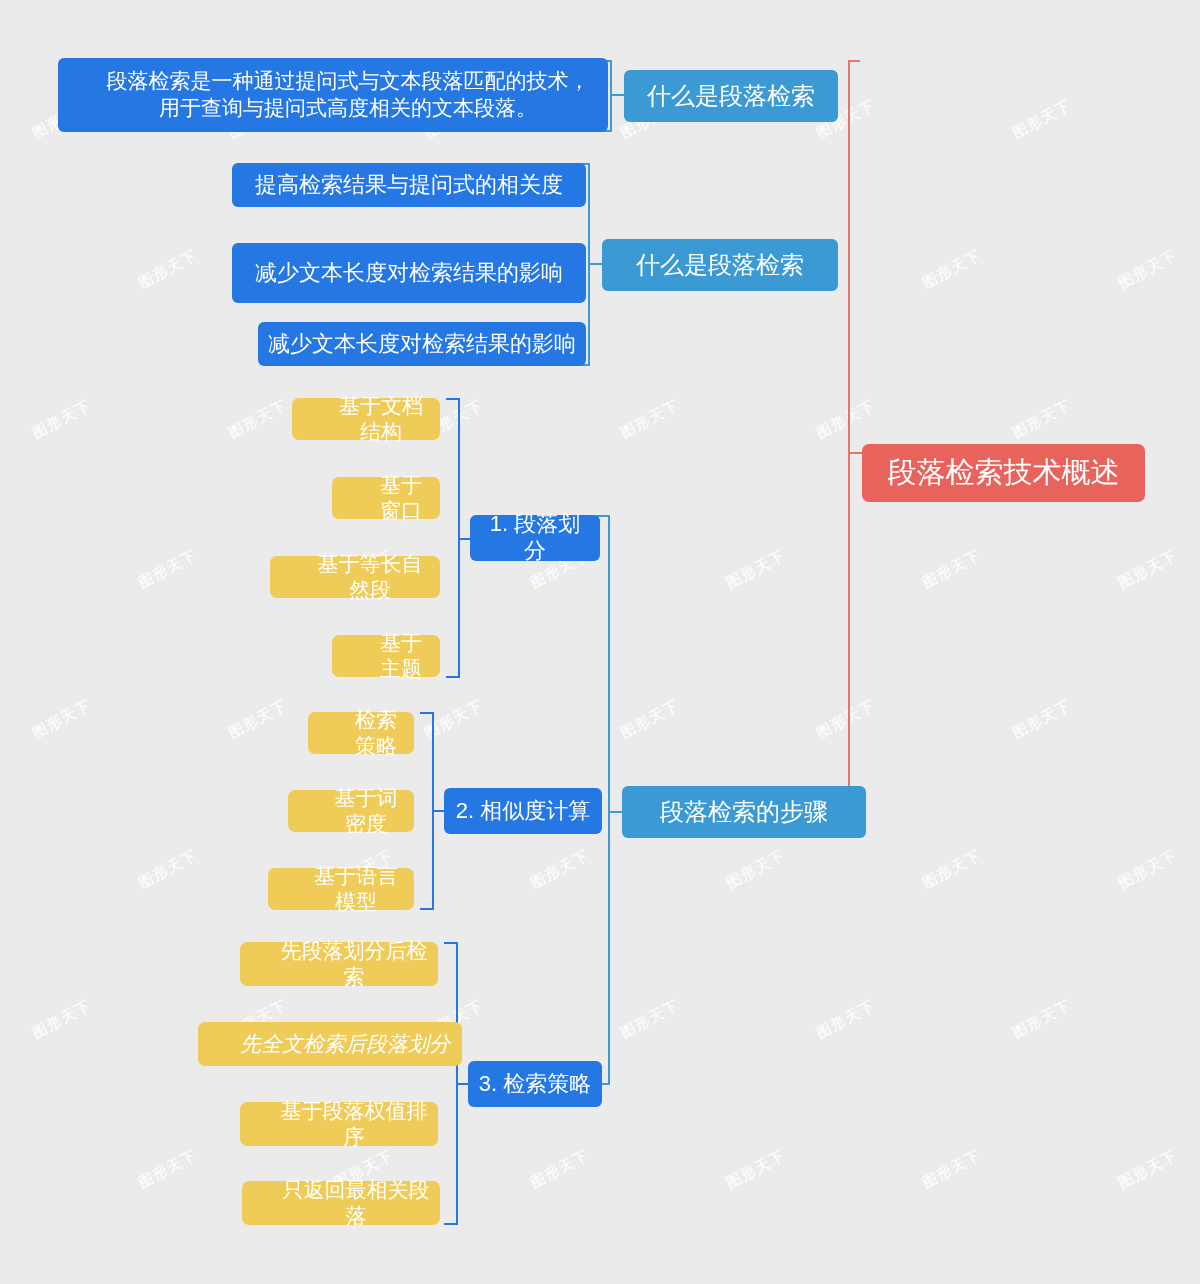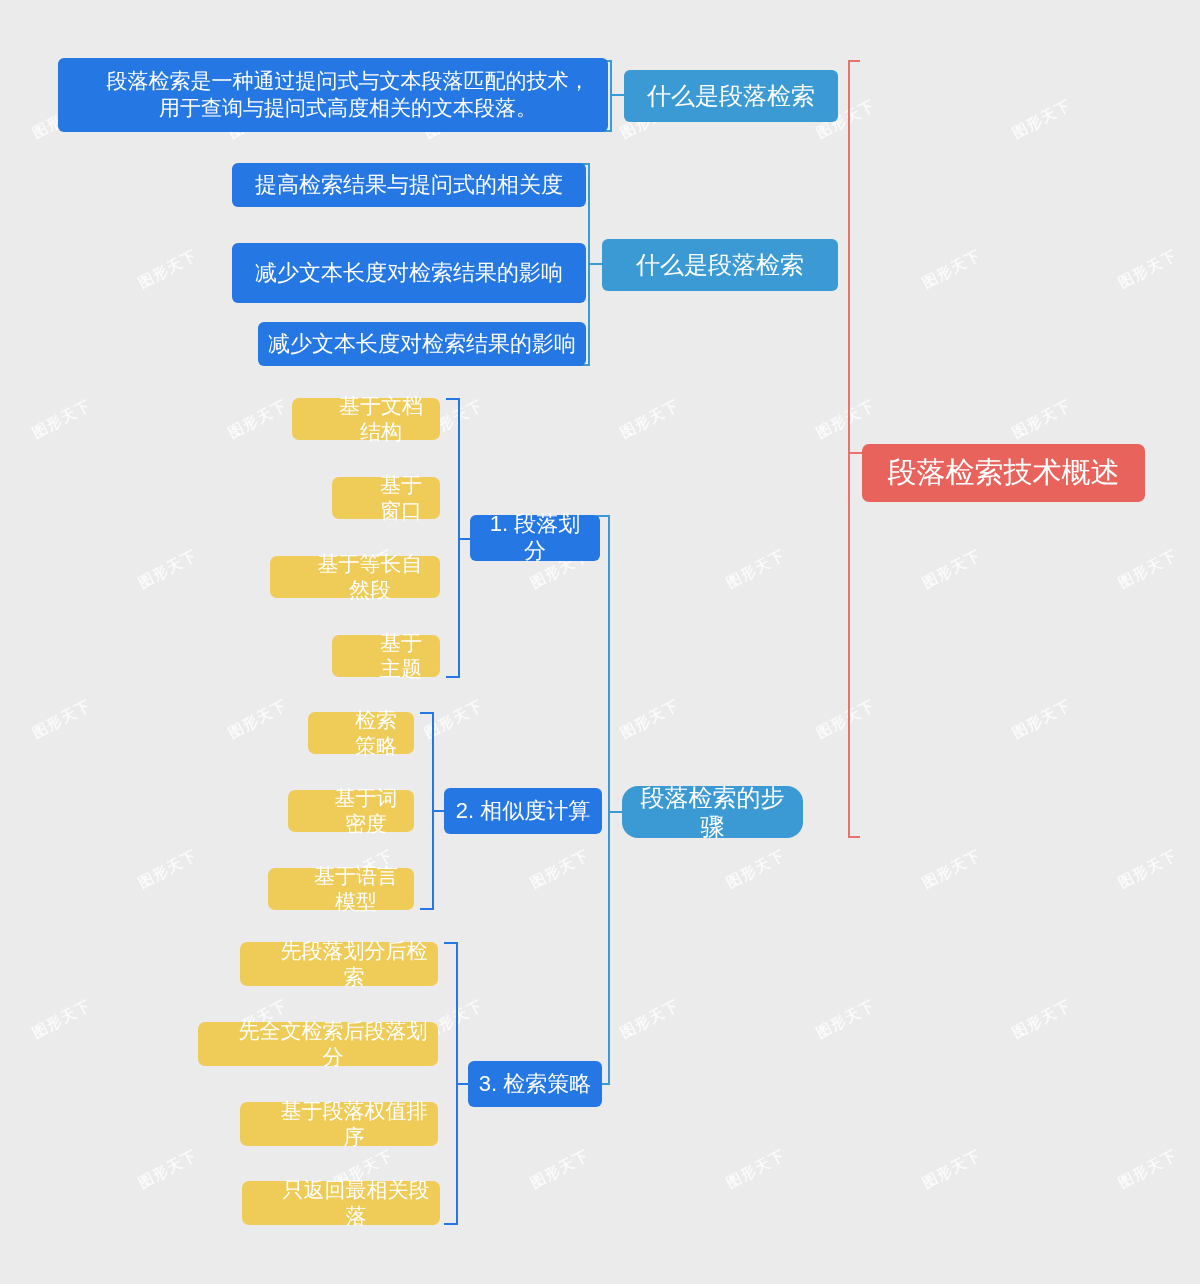--- a/index.html
+++ b/index.html
@@ -237,21 +237,21 @@
 用于查询与提问式高度相关的文本段落。</div>
 
   <div class="node lvl2" style="left:602px; top:239px; width:236px; height:52px;">什么是段落检索</div>
 
   <div class="node lvl3" style="left:232px; top:163px; width:354px; height:44px;">提高检索结果与提问式的相关度</div>
 
   <div class="node lvl3" style="left:232px; top:243px; width:354px; height:60px;">减少文本长度对检索结果的影响</div>
 
   <div class="node lvl3" style="left:258px; top:322px; width:328px; height:44px;">减少文本长度对检索结果的影响</div>
 
-  <div class="node lvl2" style="left:622px; top:786px; width:181px; height:52px;border-radius:16px;">段落检索的步骤</div>
+  <div class="node lvl2" style="left:622px; top:786px; width:244px; height:52px;">段落检索的步骤</div>
 
   <div class="node lvl3" style="left:470px; top:515px; width:130px; height:46px;">1. 段落划分</div>
 
   <div class="node leaf" style="left:292px; top:398px; width:148px; height:42px;">基于文档结构</div>
 
   <div class="node leaf" style="left:332px; top:477px; width:108px; height:42px;">基于窗口</div>
 
   <div class="node leaf" style="left:270px; top:556px; width:170px; height:42px;">基于等长自然段</div>
 
   <div class="node leaf" style="left:332px; top:635px; width:108px; height:42px;">基于主题</div>
@@ -261,19 +261,19 @@
   <div class="node leaf" style="left:308px; top:712px; width:106px; height:42px;">检索策略</div>
 
   <div class="node leaf" style="left:288px; top:790px; width:126px; height:42px;">基于词密度</div>
 
   <div class="node leaf" style="left:268px; top:868px; width:146px; height:42px;">基于语言模型</div>
 
   <div class="node lvl3" style="left:468px; top:1061px; width:134px; height:46px;">3. 检索策略</div>
 
   <div class="node leaf" style="left:240px; top:942px; width:198px; height:44px;">先段落划分后检索</div>
 
-  <div class="node leaf" style="left:198px; top:1022px; width:240px; height:44px;">先全文检索后段落划分</div>
+  <div class="node leaf" style="left:198px; top:1022px; width:264px; height:44px;font-style:italic;">先全文检索后段落划分</div>
 
   <div class="node leaf" style="left:240px; top:1102px; width:198px; height:44px;">基于段落权值排序</div>
 
   <div class="node leaf" style="left:242px; top:1181px; width:198px; height:44px;">只返回最相关段落</div>
 
 </div>
 
 </body></html>

